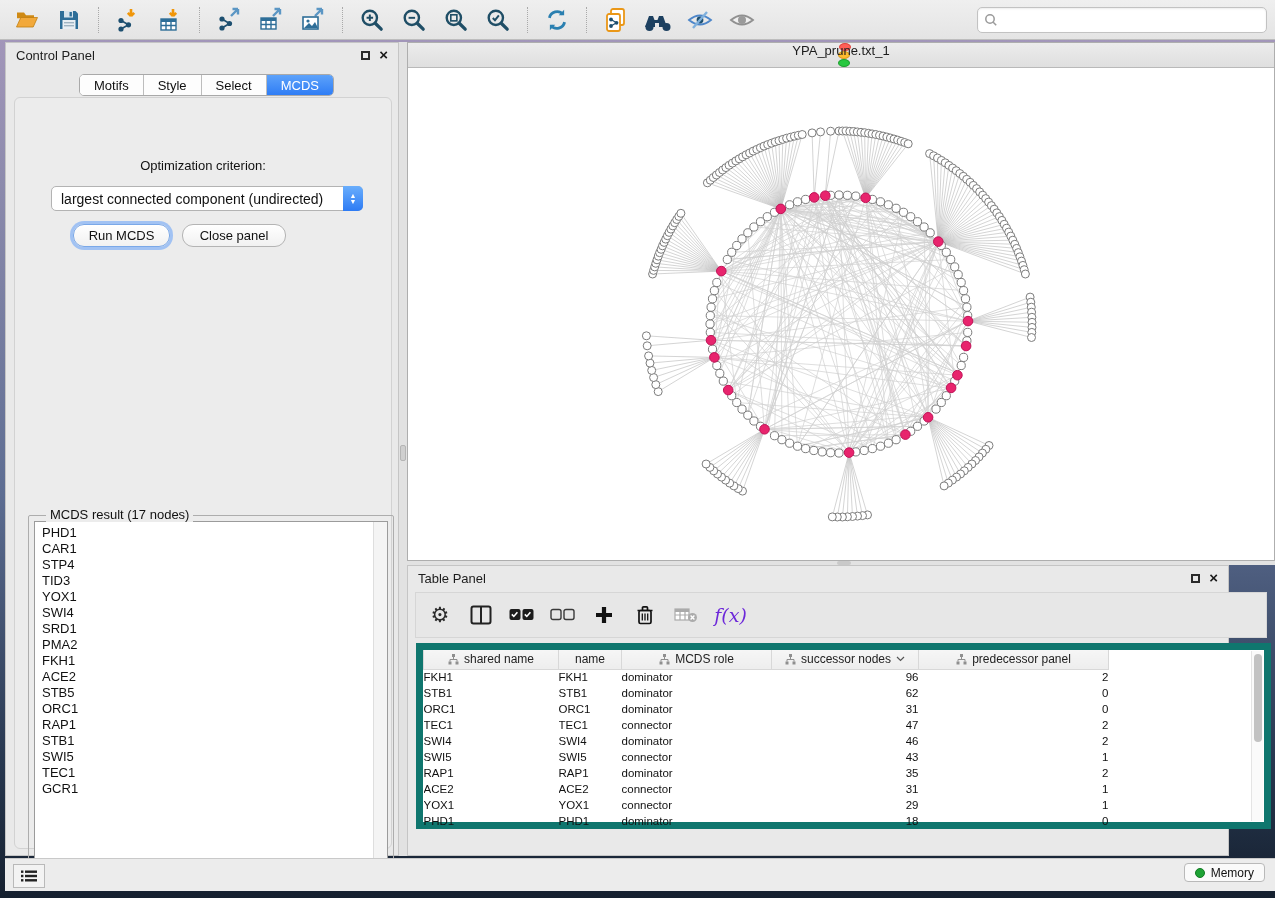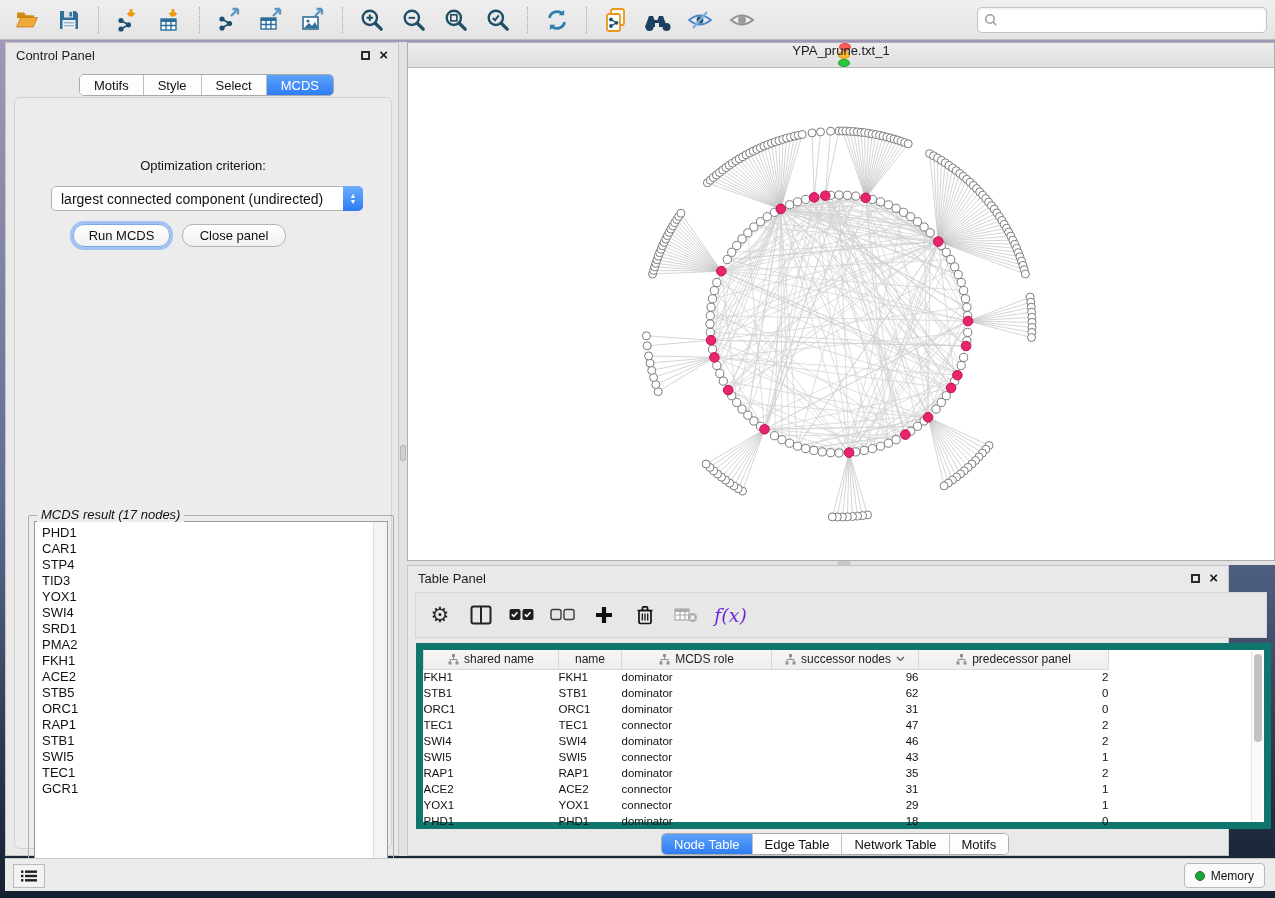--- a/index.html
+++ b/index.html
@@ -41,21 +41,21 @@
   .dropdown { position:absolute; left:36px; top:88px; width:312px; height:25px; background:#fff;
     border:1px solid #b3b3b3; border-radius:5px; display:flex; align-items:center; }
   .dropdown .dd-text { flex:1; padding-left:9px; font-size:14px; color:#111; white-space:nowrap; }
   .dd-cap { width:20px; height:25px; margin:-1px -1px -1px 0; border-radius:0 5px 5px 0;
     background:linear-gradient(#6aaefc,#2d7bf4); display:flex; flex-direction:column; align-items:center;
     justify-content:center; color:#fff; font-size:7px; line-height:6px; }
   .btn { position:absolute; height:23px; background:linear-gradient(#ffffff,#f1f1f1); border:1px solid #b4b4b4;
     border-radius:11px; font-size:13px; color:#111; display:flex; align-items:center; justify-content:center; }
   .btn.focus { box-shadow:0 0 0 3px rgba(100,160,250,.55); border-color:#7aa8e8; }
   .mcds-group { position:absolute; left:13px; top:417px; width:366px; height:372px; }
-  .mcds-legend { position:absolute; left:9px; top:-8px; background:#ececec; padding:0 4px; font-size:13px; color:#111; z-index:2;font-style:italic;}
+  .mcds-legend { position:absolute; left:18px; top:-8px; background:#ececec; padding:0 4px; font-size:13px; color:#111; z-index:2;}
   .mcds-frame { position:absolute; inset:0; border:1px solid #adadad; border-radius:2px; }
   .mcds-list { position:absolute; left:6px; top:6px; right:6px; bottom:6px; background:#fff; border:1px solid #9b9b9b;
     overflow:hidden; }
   .mcds-list ul { list-style:none; padding:3px 0 0 7px; }
   .mcds-list li { font-size:13px; line-height:16px; color:#111; }
   .mcds-scroll { position:absolute; right:0; top:0; bottom:0; width:14px; background:#f4f4f4; border-left:1px solid #dedede; }
 
   
   .v-split { left:399px; top:42px; width:8px; height:814px; background:#e2e2e2; }
   .v-handle { position:absolute; left:1px; top:403px; width:6px; height:16px; background:#cfcfcf; border:1px solid #b5b5b5; border-radius:2px;}
@@ -96,21 +96,21 @@
     border-radius:5px; overflow:hidden; background:#fff; }
   .tp-tab { padding:0 12px; display:flex; align-items:center; font-size:13px; background:#fdfdfd;
     border-right:1px solid #c2c2c2; color:#111; }
   .tp-tab:last-child { border-right:none; }
   .tp-tab.sel { background:linear-gradient(#5da2fa,#2f7df5); color:#fff; }
 
   
   .statusbar { left:5px; top:858px; width:1270px; height:33px; background:#ececec; border-top:1px solid #c9c9c9; }
   .list-btn { position:absolute; left:8px; top:5px; width:32px; height:24px; background:#f3f3f3; border:1px solid #b9b9b9;
     display:flex; align-items:center; justify-content:center; }
-  .mem-btn { position:absolute; right:10px; top:4px; height:25px; padding:0 10px; background:#fafafa;
+  .mem-btn { position:absolute; right:10px; top:4px; height:19px; padding:0 10px; background:#fafafa;
     border:1px solid #b9b9b9; border-radius:4px; display:flex; align-items:center; gap:6px; font-size:12px; color:#111;justify-content:flex-end; }
   .mem-dot { width:10px; height:10px; border-radius:50%; background:#1ea335; border:1px solid #127b24; }
 </style>
 </head>
 <body>
 
 <div class="abs toolbar">
   <div class="tb-btn">
     <svg width="26" height="24" viewBox="0 0 24 24">
       <path fill="#cf8a14" d="M2 4.5h7l2 2.7h8v3H2z"></path>
@@ -1186,26 +1186,20 @@
             <td class="l3">dominator</td>
             <td class="r">18</td>
             <td class="r">0</td>
           </tr>
         </tbody>
       </table>
     <div class="tscroll">
         <div class="tthumb"></div>
       </div>
   </div>
-  <div class="tp-tabs" id="tp-tabs">
-      <div class="tp-tab sel">Node Table</div>
-      <div class="tp-tab">Edge Table</div>
-      <div class="tp-tab">Network Table</div>
-      <div class="tp-tab">Motifs</div>
-    </div>
 </div>
 
 <div class="abs statusbar">
   <div class="list-btn">
     <svg width="16" height="12" viewBox="0 0 16 12">
       <rect x="0" y="0.5" width="2.4" height="2.4" fill="#222"></rect>
         <rect x="4" y="0.5" width="12" height="2.4" fill="#222"></rect>
       <rect x="0" y="4.8" width="2.4" height="2.4" fill="#222"></rect>
         <rect x="4" y="4.8" width="12" height="2.4" fill="#222"></rect>
       <rect x="0" y="9.1" width="2.4" height="2.4" fill="#222"></rect>

